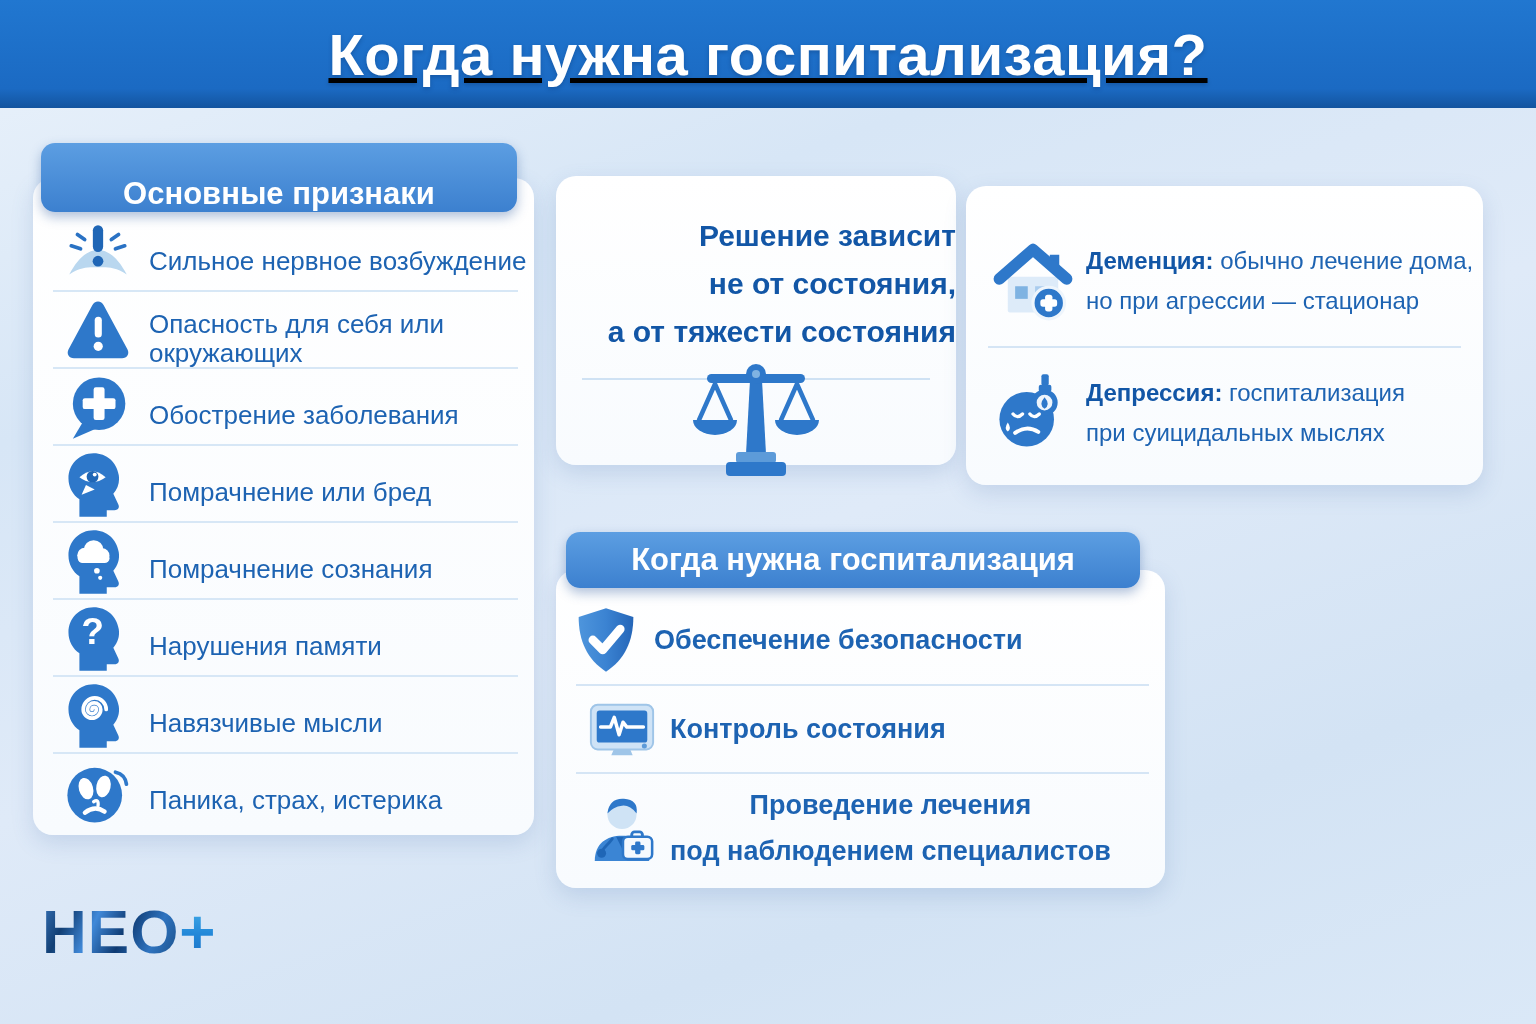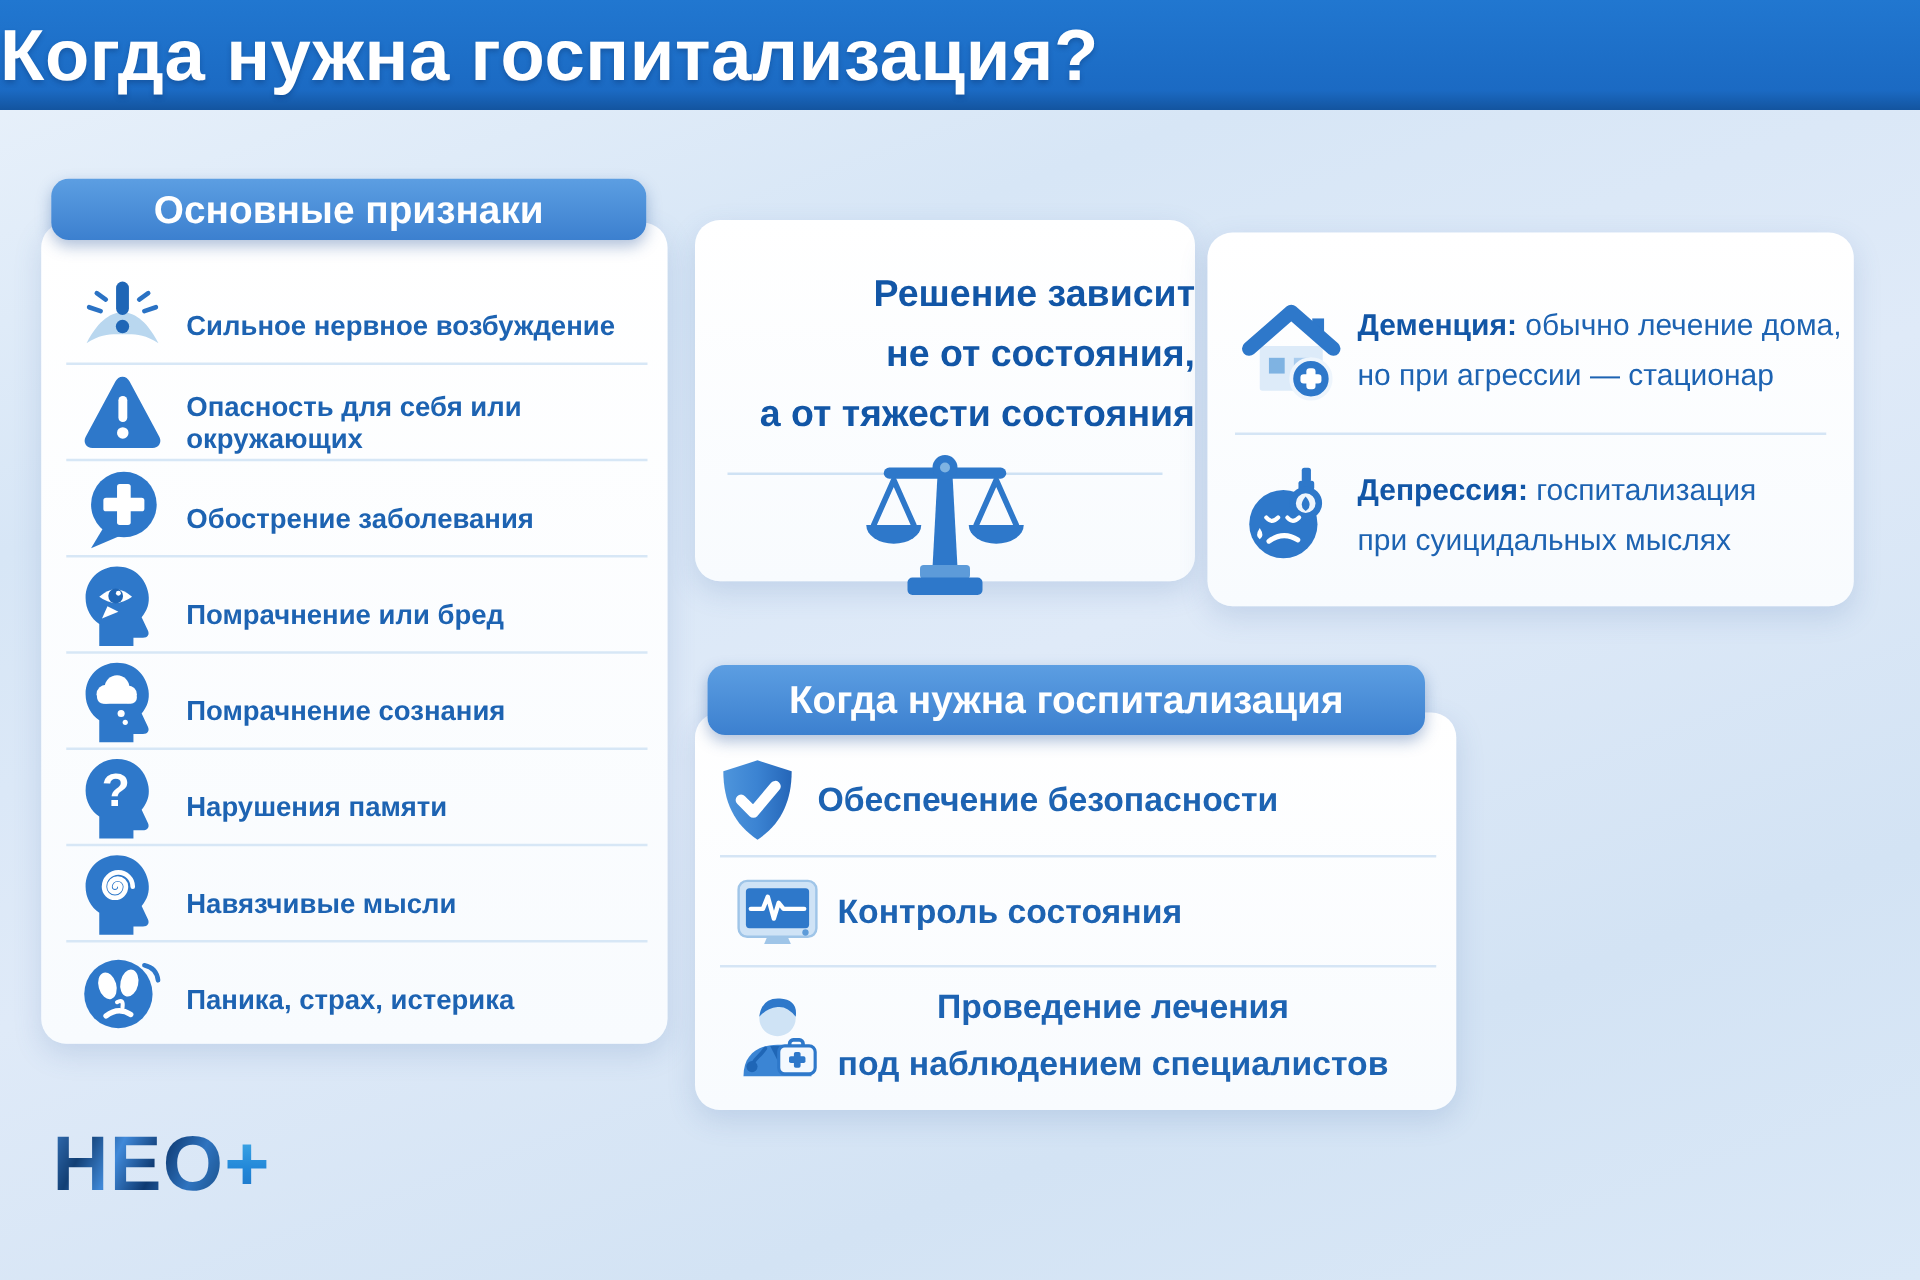--- a/index.html
+++ b/index.html
@@ -7,54 +7,54 @@
   body {
     font-family:"Liberation Sans","DejaVu Sans",sans-serif;
     overflow:hidden;
   }
   #stage {
     position:relative; width:1536px; height:1024px;
     background:linear-gradient(160deg,#eaf2fb 0%,#d7e6f6 28%,#dfeaf8 52%,#d3e3f4 78%,#dae8f7 100%);
   }
   
   .topbar {
-    position:absolute; left:0; top:0; width:1536px; height:88px;
+    position:absolute; left:0; top:0; width:1536px; height:108px;
     background:linear-gradient(180deg,#2177d0 0%,#1b6ac3 82%,#13549f 100%);
-    display:flex; align-items:center; 
+    display:flex; align-items:center; justify-content:center;text-decoration:underline;
   }
   .topbar h1 {
     color:#ffffff; font-size:58px; font-weight:700; letter-spacing:0.5px;
     text-shadow:0 2px 4px rgba(8,40,90,.30);
   }
   
   .card {
     position:absolute; background:linear-gradient(180deg,#ffffff 0%,#f8fbfe 100%);
     border-radius:20px; box-shadow:0 8px 22px rgba(70,110,170,.18);
   }
   .pill {
     position:absolute; border-radius:14px;
     background:linear-gradient(180deg,#5c9ee2 0%,#3c80cf 100%);
     box-shadow:0 5px 12px rgba(25,75,150,.35);
     display:flex; align-items:center; justify-content:center;
     color:#fff; font-weight:700; font-size:31px;
   }
   .divider { position:absolute; height:2px; background:#d5e5f5; left:20px; right:16px; }
   
   .signs-card { left:33px; top:178px; width:501px; height:657px; }
-  .signs-card .pill { left:8px; top:-35px; width:476px; height:49px; }
+  .signs-card .pill { left:8px; top:-35px; width:476px; height:69px;align-items:flex-end; }
   .signs-rows { position:absolute; left:0; top:37px; width:100%; }
   .sign-row {
     position:relative; height:77px; display:flex; align-items:center; padding-left:24px;
   }
   .sign-row:not(:last-child)::after {
     content:""; position:absolute; left:20px; right:16px; bottom:0; height:2px; background:#d7e7f6;
   }
   .icon-box { width:82px; height:72px; display:flex; align-items:center; justify-content:center; flex:0 0 82px; margin-right:10px; }
   .icon-box svg { width:74px; height:70px; }
-  .sign-label { color:#1d63b2; font-size:22px; font-weight:700; line-height:1.1;margin-top:16px; }
+  .sign-label { color:#1d63b2; font-size:26px; font-weight:400; line-height:1.1;margin-top:16px; }
   
   .decision-card { left:556px; top:176px; width:400px; height:289px; }
   .decision-text { padding-top:36px; text-align:center; color:#1256a6; font-size:30px; font-weight:700; line-height:48px; }
   .decision-text span { display:block;text-align:right; }
   .scale-rule { position:absolute; left:26px; right:26px; top:202px; height:2px; background:#cfe2f4; }
   .scales-wrap { position:absolute; left:50%; top:178px; transform:translateX(-50%); width:150px; height:124px; }
   
   .examples-card { left:966px; top:186px; width:517px; height:299px; }
   .examples-card .pill { left:24px; top:-38px; width:470px; height:56px; }
   .ex-row { position:absolute; left:0; width:100%; display:flex; align-items:center; padding-left:24px; }

